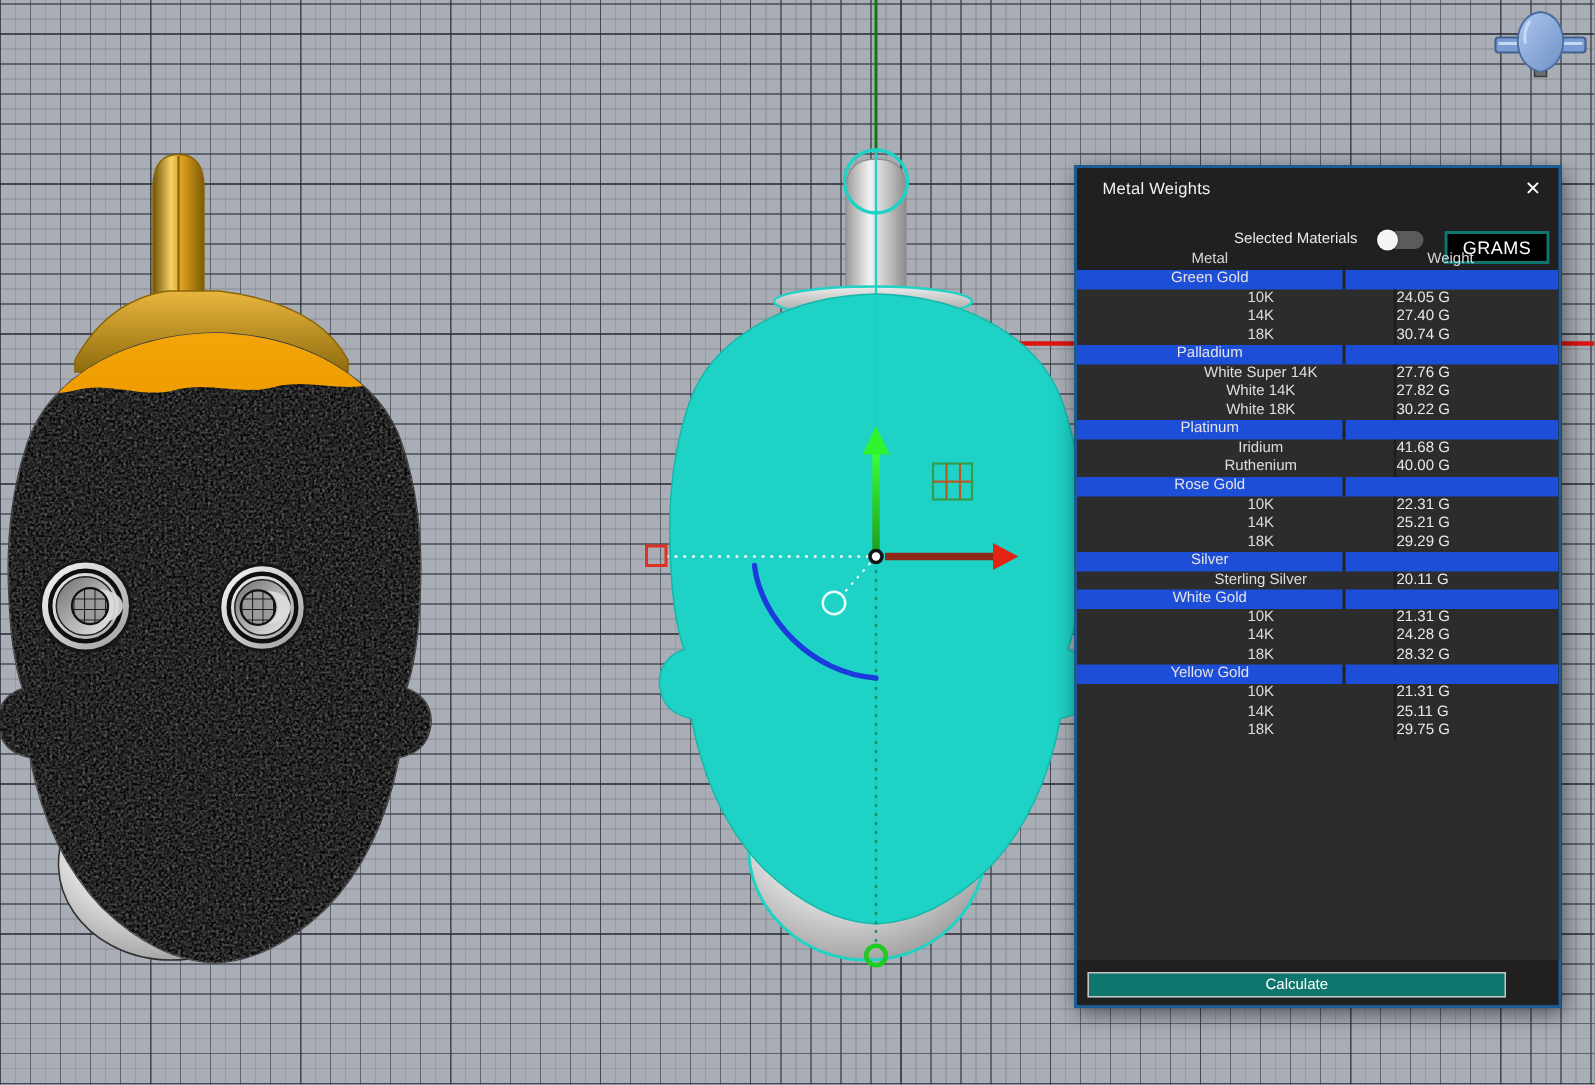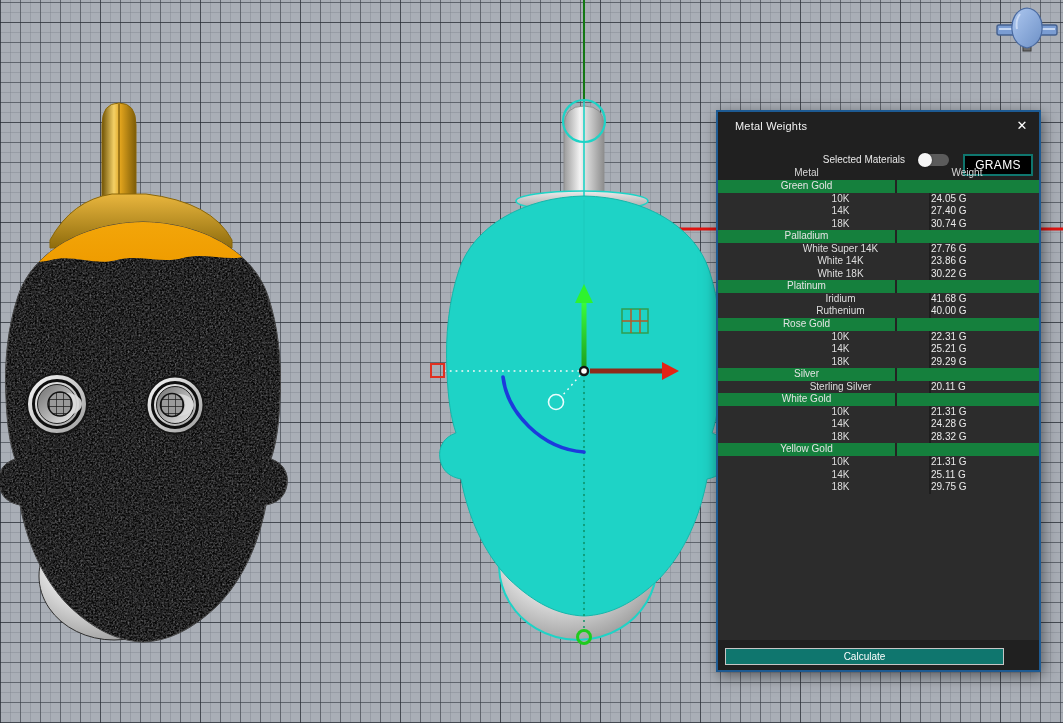--- a/index.html
+++ b/index.html
@@ -34,21 +34,21 @@
   .toggle{position:relative;width:30px;height:12px;border-radius:7px;background:#5b5b5b;flex:0 0 auto;}
   .toggle .knob{position:absolute;left:-1px;top:-1px;width:14px;height:14px;border-radius:50%;background:#f5f5f5;box-shadow:0 0 2px rgba(0,0,0,.6);}
   .grams-btn{width:70px;height:22px;background:#000000;border:2px solid #0f766e;color:#fff;
     font-size:12px;font-family:inherit;letter-spacing:.3px;}
   .col-header-row{position:absolute;left:0;top:53px;right:0;height:15px;display:flex;color:#d6d6d6;}
   .col-header-row .c-metal,.col-header-row .c-weight{display:flex;align-items:center;justify-content:center;}
   .c-metal{width:177px;flex:0 0 auto;}
   .c-weight{flex:1;}
   .metal-table{position:absolute;left:0;top:68px;right:0;bottom:30px;background:#2c2c2c;overflow:hidden;}
   .cat-row,.data-row{display:flex;height:12.55px;line-height:12.55px;}
-  .cat-row{background:#15803d;}
+  .cat-row{background:#1d4ed8;}
   .cat-row .c-metal{text-align:center;color:#e3e3e3;}
   .data-row .c-metal{text-align:center;color:#dedede;margin-left:34px;}
   .cat-row .c-weight{border-left:2px solid #232323;}
   .data-row .c-weight{border-left:2px solid #1e1e1e;color:#eaeaea;}
   .calc-btn{position:absolute;left:7px;bottom:5px;width:279px;height:17px;
     background:#0f766e;border:1px solid #c6c6c6;color:#fff;font-size:10px;font-family:inherit;}
 </style>
 </head>
 <body>
 
@@ -267,21 +267,21 @@
         <div class="cat-row">
           <div class="c-metal">Palladium</div>
           <div class="c-weight"></div>
         </div>
         <div class="data-row">
           <div class="c-metal">White Super 14K</div>
           <div class="c-weight">27.76 G</div>
         </div>
         <div class="data-row">
           <div class="c-metal">White 14K</div>
-          <div class="c-weight">23.86 G</div>
+          <div class="c-weight">27.82 G</div>
         </div>
         <div class="data-row">
           <div class="c-metal">White 18K</div>
           <div class="c-weight">30.22 G</div>
         </div>
         <div class="cat-row">
           <div class="c-metal">Platinum</div>
           <div class="c-weight"></div>
         </div>
         <div class="data-row">

